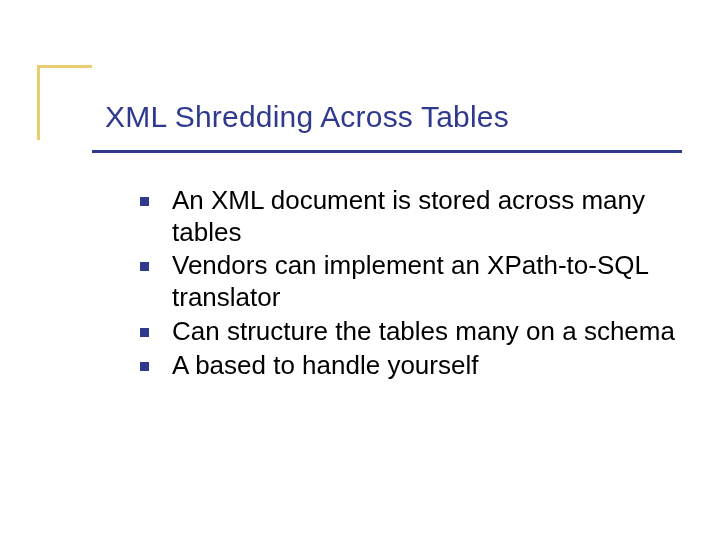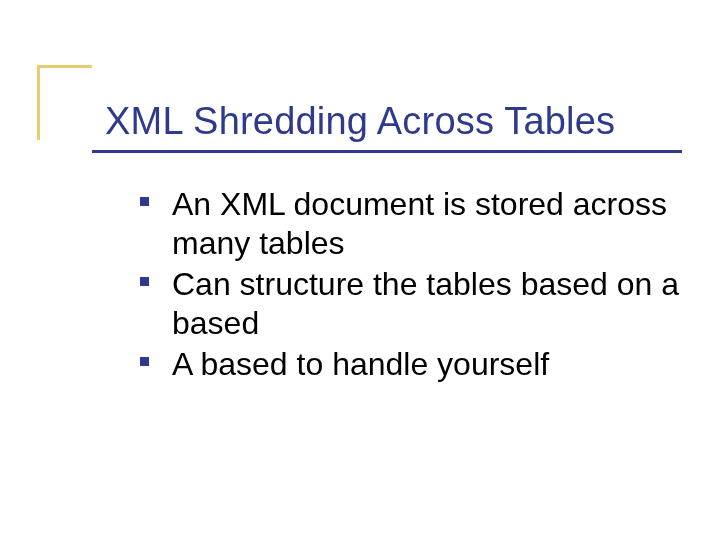--- a/index.html
+++ b/index.html
@@ -26,21 +26,21 @@
     position: absolute;
     left: 37px;
     top: 65px;
     width: 55px;
     height: 75px;
     border-top: 3px solid #e9cc6f;
     border-left: 3px solid #e9cc6f;
     box-sizing: border-box;
   }
   .title {
-    font-size: 38px;
+    font-size: 30px;
     color: #2f3a8e;
     font-weight: 400;
     letter-spacing: 0.2px;
     white-space: nowrap;
   }
   .title-underline {
     position: absolute;
     left: 92px;
     top: 150px;
     width: 590px;
@@ -55,21 +55,21 @@
   }
   ul.bullets {
     list-style: none;
     margin: 0;
     padding: 0;
   }
   ul.bullets > li {
     position: relative;
     padding-left: 32px;
     margin: 0 0 2px 0;
-    font-size: 32px;
+    font-size: 26px;
     line-height: 1.22;
     color: #000000;
   }
   ul.bullets > li .sq {
     position: absolute;
     left: 0;
     top: 12px;
     width: 9px;
     height: 9px;
     background: #2f3a8e;
@@ -92,21 +92,25 @@
     <ul class="bullets">
       <li>
         <span class="sq"></span>
         <span>An XML document is stored across many tables</span>
       </li>
       <li>
         <span class="sq"></span>
       </li>
       <li>
         <span class="sq"></span>
-        <span>Can structure the tables based on a based</span>
+        <span>Vendors can implement an XPath-to-SQL translator</span>
+      </li>
+      <li>
+        <span class="sq"></span>
+        <span>Can structure the tables many on a schema</span>
       </li>
       <li>
         <span class="sq"></span>
         <span>A based to handle yourself</span>
       </li>
     </ul>
   </div>
 
 </div>
 

